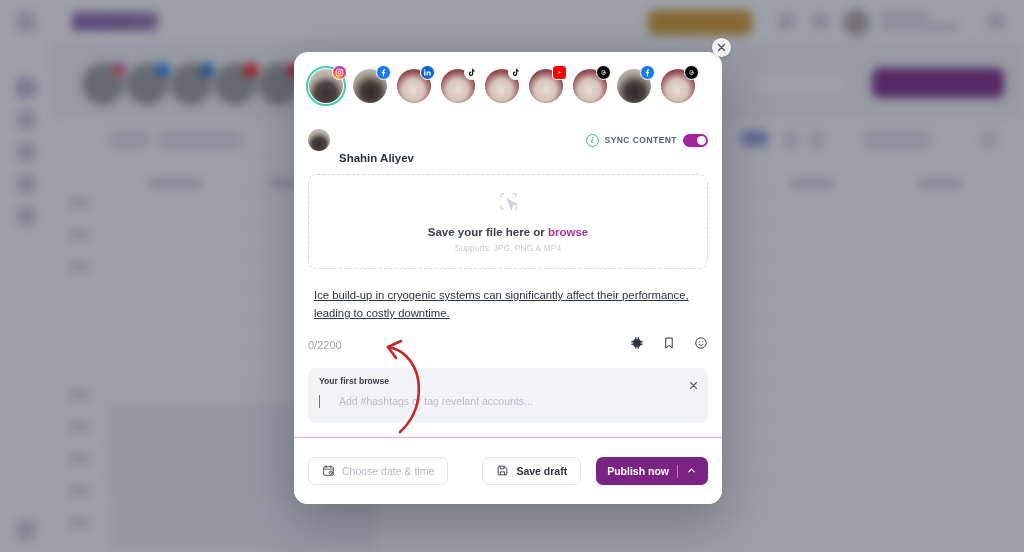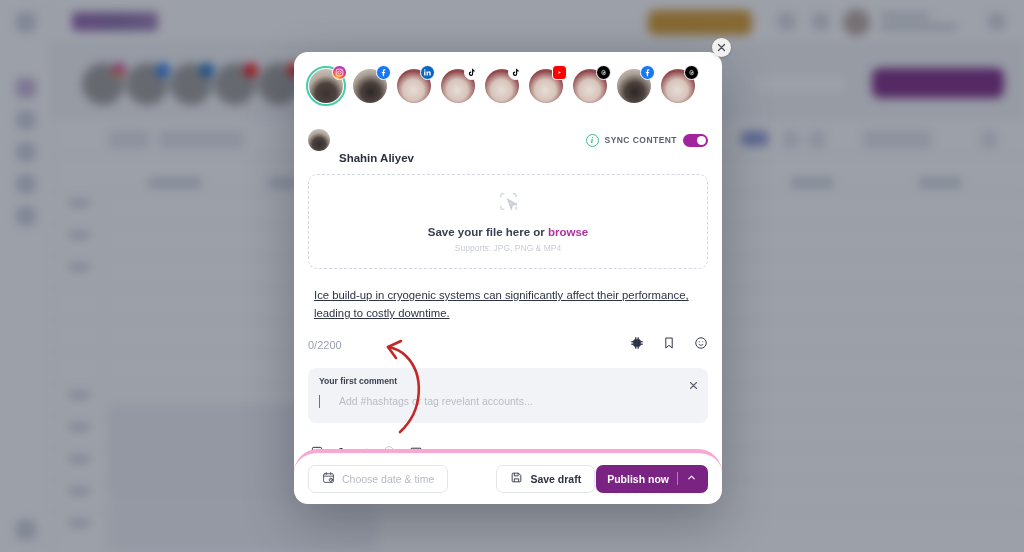--- a/index.html
+++ b/index.html
@@ -400,44 +400,43 @@
     width: 1px; height: 12px;
     background: #e0e2e9;
     margin: 0 2px;
   }
   .ct-ico { cursor: pointer; display: block; }
 
   
   #footer {
     position: absolute;
     left: 0; right: 0; bottom: 0;
-    height: 55px;
-    border-top: 4px solid #f9a8d4;
+    height: 67px;
+    border-top: 1px solid #f9a8d4;
     display: flex;
     align-items: center;
     padding: 0 14px;
     background: #fff;
-    border-radius: 24px;
   }
   #date-btn {
     display: flex; align-items: center; gap: 7px;
     height: 28px;
     padding: 0 13px;
     border: 1px solid #e2e4ea;
     border-radius: 7px;
     background: #fff;
     font-size: 10.5px;
     color: #b6bac4;
     cursor: pointer;
   }
   #footer-right {
     margin-left: auto;
     display: flex;
     align-items: center;
-    gap: 1px;
+    gap: 15px;
   }
   #save-draft {
     display: flex; align-items: center; gap: 7px;
     height: 28px;
     padding: 0 13px;
     border: 1px solid #e2e4ea;
     border-radius: 7px;
     background: #fff;
     font-size: 10.5px;
     color: #2e3444;
@@ -691,21 +690,21 @@
           <circle cx="12" cy="12" r="9"></circle>
           <circle cx="9" cy="10" r=".9" fill="#2e3444" stroke="none"></circle>
           <circle cx="15" cy="10" r=".9" fill="#2e3444" stroke="none"></circle>
           <path d="M8.6 14.2c.8 1.2 2 1.8 3.4 1.8s2.6-.6 3.4-1.8" stroke-linecap="round"></path>
         </svg>
       </span>
     </div>
   </div>
 
   <div id="comment-box">
-    <div id="comment-label">Your first comment</div>
+    <div id="comment-label">Your first browse</div>
     <span id="comment-close">
       <svg width="9" height="9" viewBox="0 0 12 12" fill="none" stroke="#5d6270" stroke-width="1.5" stroke-linecap="round">
         <path d="M2 2 L10 10 M10 2 L2 10"></path>
       </svg>
     </span>
     <div id="comment-input">
       <span id="caret"></span>
       <span>Add #hashtags or tag revelant accounts...</span>
     </div>
   </div>

